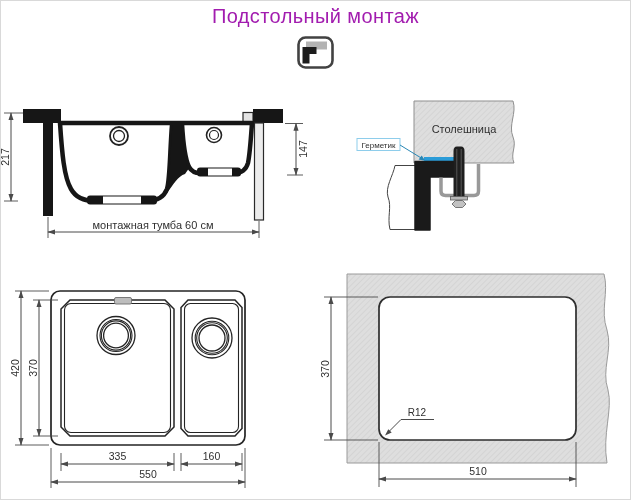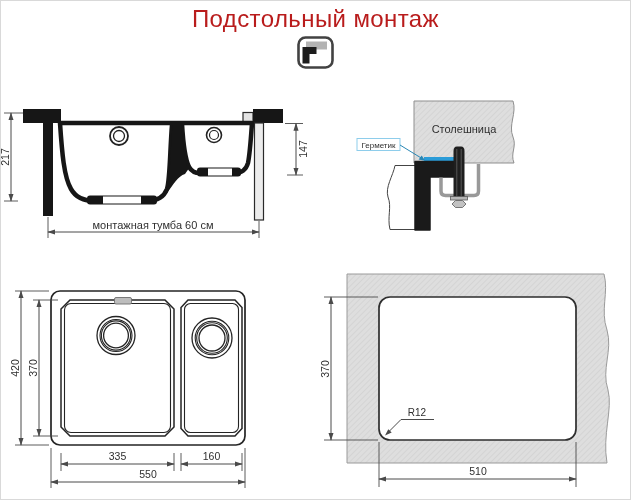--- a/index.html
+++ b/index.html
@@ -3,21 +3,21 @@
 <meta charset="utf-8">
 <style>
   html,body{margin:0;padding:0;background:#fff;}
   .page{
     position:relative;width:631px;height:500px;background:#ffffff;
     border:1px solid #d9d9d9;box-sizing:border-box;overflow:hidden;
     font-family:"Liberation Sans",sans-serif;
   }
   .title{
     position:absolute;top:4px;left:0;right:0;text-align:center;
-    font-size:24px;letter-spacing:.4px;color:#b91c1c;
+    font-size:20px;letter-spacing:.4px;color:#a21caf;
   }
   .panel{position:absolute;}
   svg text{font-family:"Liberation Sans",sans-serif;fill:#2f2f2f;}
   .dim{stroke:#4a4a4a;stroke-width:1;fill:none;}
   .ext{stroke:#4a4a4a;stroke-width:.9;fill:none;}
   .obj{stroke:#161616;fill:#ffffff;}
 </style>
 </head>
 <body>
 

